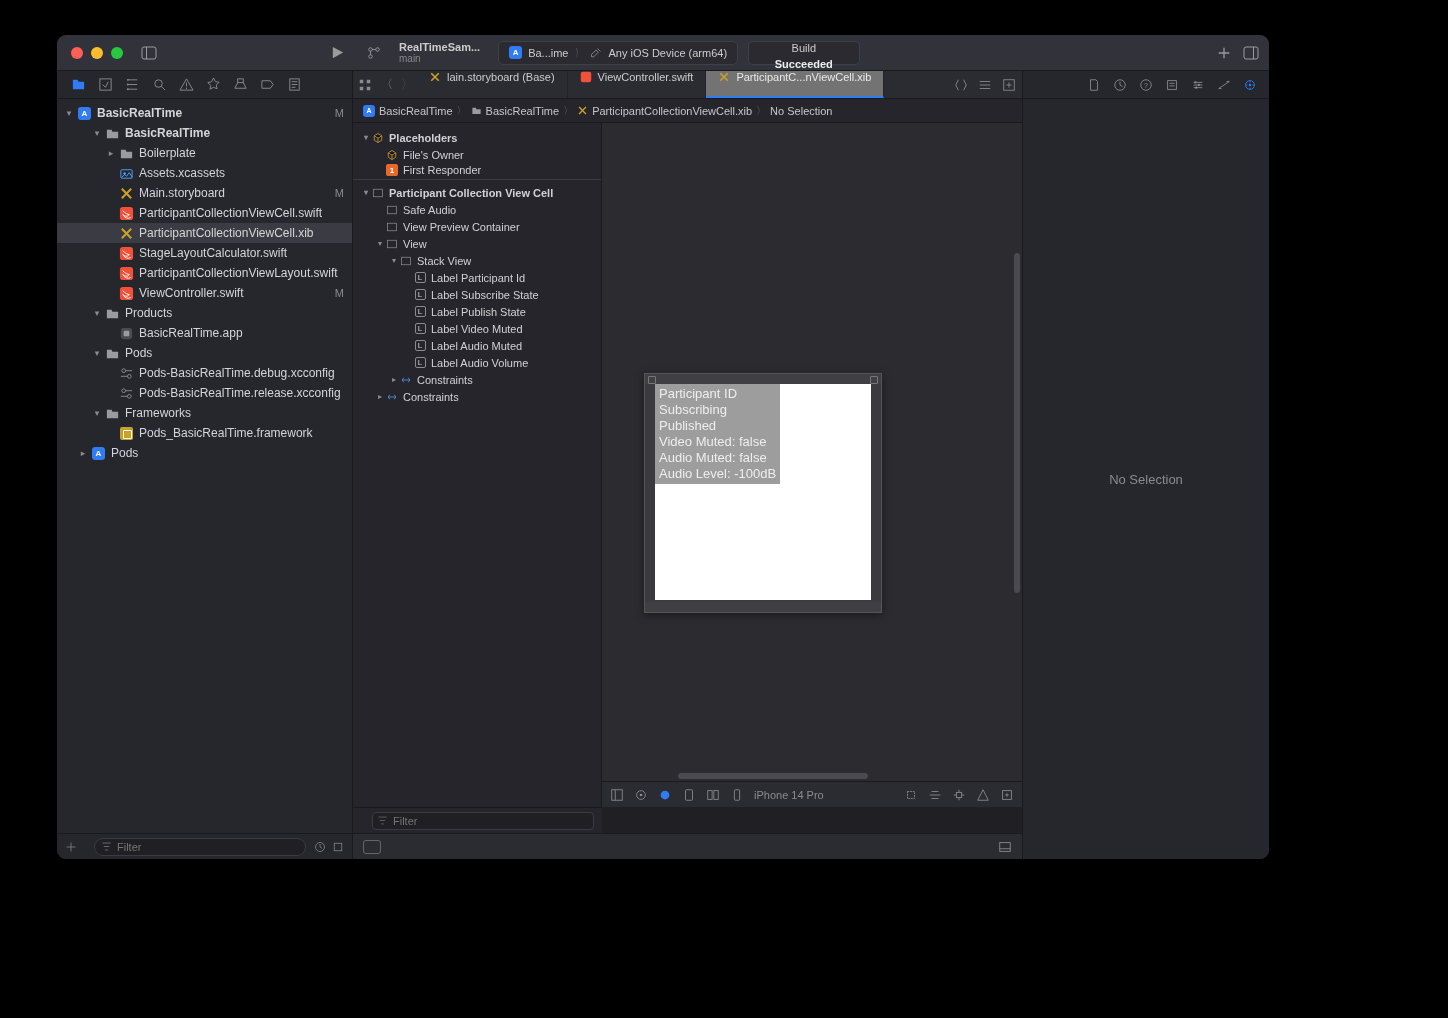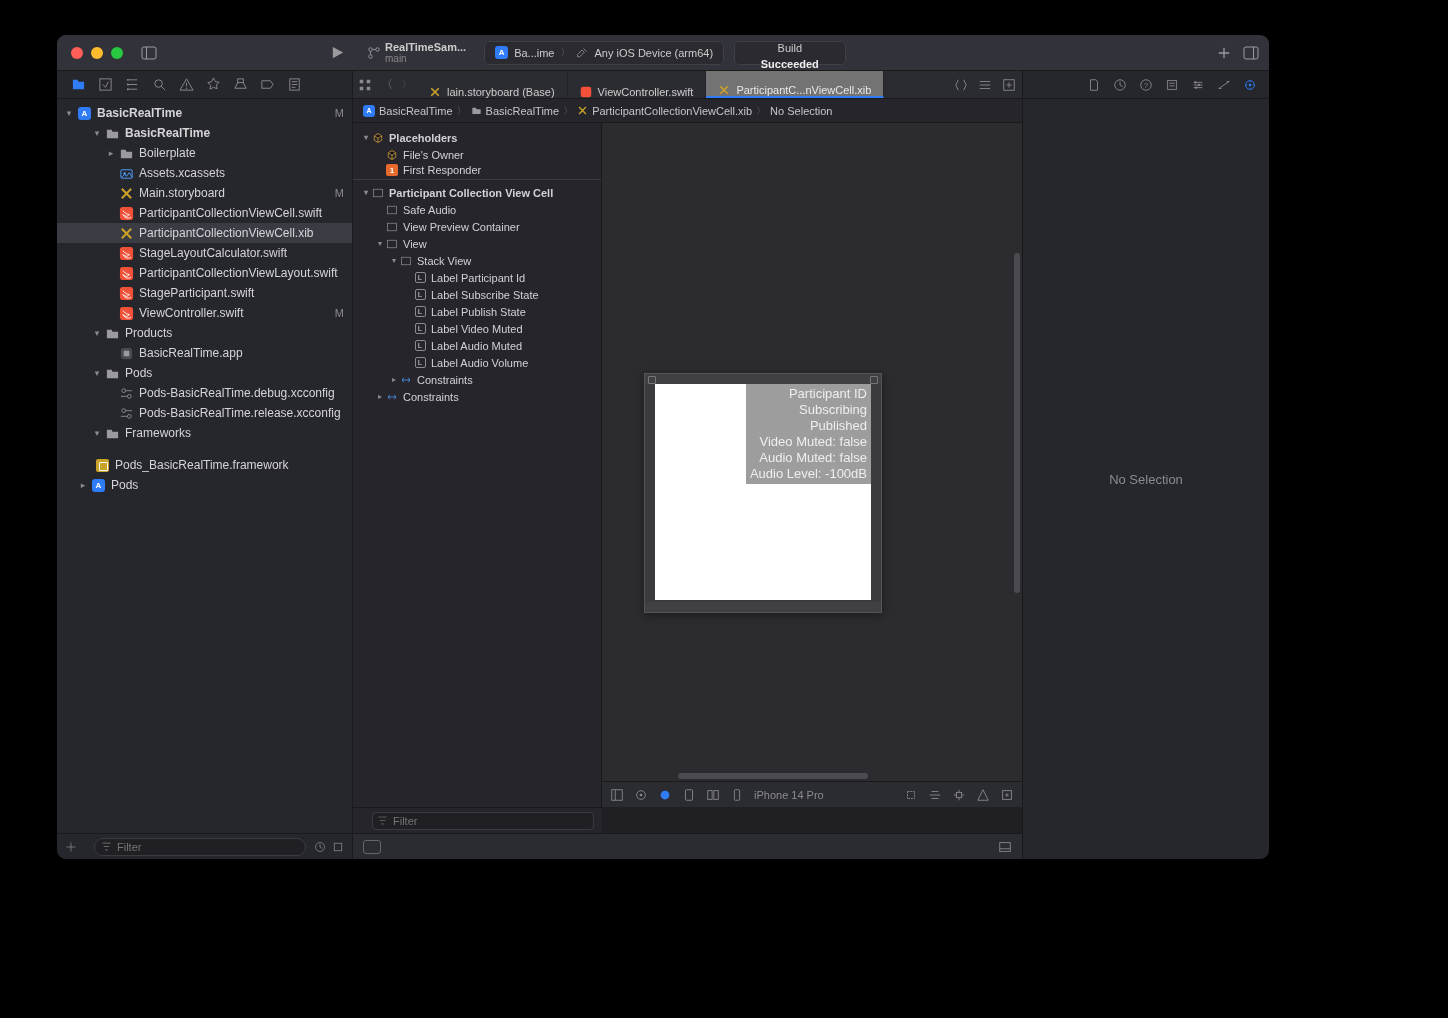--- a/index.html
+++ b/index.html
@@ -8,21 +8,21 @@
   
   .titlebar { height: 36px; background: #32323a; display: flex; align-items: center; position: relative; border-bottom: 1px solid #1a1a1a; }
   .traffic { display: flex; gap: 8px; margin-left: 14px; }
   .tl { width: 12px; height: 12px; border-radius: 50%; }
   .tl.r { background: #ff5f57; } .tl.y { background: #febc2e; } .tl.g { background: #28c840; }
   .tb-left-icons { display:flex; gap:12px; margin-left:18px; color:#9a9a9f; }
   .tb-left-icons svg { width:16px; height:16px; }
   .run-stop { position:absolute; left: 273px; display:flex; gap:20px; color:#9a9a9f; }
   .run-stop svg { width:15px; height:15px; }
   .titlecenter { position:absolute; left:310px; right:50px; height:100%; display:flex; align-items:center; }
-  .branch-box { display:flex; flex-direction:column; font-size:11px; line-height:12px; color:#ccc; margin-left:4px; }
+  .branch-box { display:flex; flex-direction:column; font-size:11px; line-height:12px; color:#ccc; margin-left:18px; }
   .branch-box .bn { font-weight:600; }
   .branch-box .bsub { color:#888; font-size:10px; }
   .scheme-pill { margin-left:18px; background:#2a2a30; border:1px solid #3f3f46; height:24px; border-radius:5px; display:flex; align-items:center; padding:0 10px; font-size:11px; color:#ccc; gap:6px;}
   .scheme-pill .chev { color:#777; }
   .status-pill { margin-left:10px; background:#2a2a30; border:1px solid #3f3f46; height:24px; border-radius:5px; display:flex; align-items:center; padding:0 12px; font-size:11px; color:#ccc; gap:4px;flex-direction:column;}
   .status-pill b { color:#eee; }
   .title-plus { position:absolute; right:38px; color:#9a9a9f; }
   .title-panel { position:absolute; right:10px; color:#9a9a9f; }
   
   .body { flex:1; display:flex; min-height:0; }
@@ -39,35 +39,35 @@
   .trow.sel { background:#3b3b44; }
   .trow.bold .lbl { font-weight:600; }
   .nav-bottom { height:26px; border-top:1px solid #1a1a1a; display:flex; align-items:center; padding:0 8px; gap:8px; color:#8a8a8f;}
   .nav-bottom input { flex:1; background:transparent; border:none; outline:none; color:#ccc; font-size:11px; }
   .nav-bottom .ricon { display:flex; gap:6px; }
   
   .center { flex:1; display:flex; flex-direction:column; min-width:0; background:#1f1f24; border-right:1px solid #1a1a1a; }
   .tabbar { height:28px; background:#2b2b32; display:flex; align-items:center; border-bottom:1px solid #1a1a1a; position:relative;}
   .tabbar .navarrow { width:20px; display:flex; align-items:center; justify-content:center; color:#8a8a8f;}
   .tabbar .gridicon { width:24px; display:flex; align-items:center; justify-content:center; color:#8a8a8f;}
-  .tab { height:100%; display:flex; align-items:flex-end; gap:6px; padding:0 12px; font-size:11px; color:#ccc; border-right:1px solid #232329;}
+  .tab { height:100%; display:flex; align-items:flex-start; gap:6px; padding:0 12px; font-size:11px; color:#ccc; border-right:1px solid #232329;}
   .tab.active { background:#737373; color:#e8e8e8; border-bottom:2px solid #2f7cf6;}
   .tabbar .ricons { position:absolute; right:6px; display:flex; gap:10px; color:#8a8a8f;}
   .jumpbar { height:24px; background:#25252b; border-bottom:1px solid #1a1a1a; display:flex; align-items:center; padding:0 10px; font-size:11px; color:#c6c6c9; gap:4px;}
   .jumpbar .chev { color:#6f6f74; }
   .editor-split { flex:1; display:flex; min-height:0;}
   .outline { width:249px; background:#25252b; border-right:1px solid #1a1a1a; overflow:auto; padding-top:6px;}
   .orow { display:flex; align-items:center; height:17px; font-size:11px; color:#d2d2d5; }
   .orow .disc { width:10px; text-align:center; color:#8a8a8f; font-size:8px;}
   .orow .oic { width:14px; height:14px; margin-right:4px; display:flex; align-items:center; justify-content:center; font-size:9px;}
   .orow.hdr { font-weight:600; }
   .orow.hr { border-bottom:1px solid #3a3a41; margin-bottom:4px; padding-bottom:2px; height:auto;}
   
   .canvas-wrap { flex:1; background:#2c2c30; position:relative; overflow:hidden;}
-  .canvas-scroll { position:absolute; inset:0; overflow:auto;text-align:right;}
+  .canvas-scroll { position:absolute; inset:0; overflow:auto;}
   .xib-cell { position:absolute; left:42px; top:250px; width:238px; height:240px; background:#3a3a3f; border:1px solid #555; box-shadow:0 2px 8px rgba(0,0,0,.4);}
   .xib-titlebar { height:10px; background:#3f3f44; position:relative;}
   .xib-titlebar::before { content:""; position:absolute; left:3px; top:2px; width:6px; height:6px; border:1px solid #777; border-radius:1px;}
   .xib-titlebar::after { content:""; position:absolute; right:3px; top:2px; width:6px; height:6px; border:1px solid #777; border-radius:1px;}
   .xib-content { position:absolute; left:10px; top:10px; right:10px; bottom:12px; background:#fff;}
   .xib-labels { background:#9d9d9d; color:#eee; font-size:13px; line-height:16px; padding:2px 4px; font-family:-apple-system,Arial; display:inline-block;}
   .xib-footer { position:absolute; left:0; right:0; bottom:0; height:10px; background:#3f3f44;}
   .vscroll { position:absolute; right:2px; top:130px; width:6px; height:340px; background:#4a4a50; border-radius:3px;}
   .hscroll { position:absolute; bottom:28px; left:76px; width:190px; height:6px; background:#4a4a50; border-radius:3px;}
   
@@ -314,30 +314,20 @@
               <span class="lbl">ParticipantCollectionViewLayout.swift</span>
             </div>
             <div class="trow" style="padding-left: 48px;">
               <span class="disc"></span>
               <span class="ic">
                 <svg viewBox="0 0 16 16">
                   <rect width="14" height="14" x="1" y="1" rx="3" fill="#f05138"></rect>
                   <path d="M4 5c3 3 5 4 7 4-1 2-4 3-7 0 1 2 3 4 6 4 2 0 2-1 3-1" fill="none" stroke="#fff" stroke-width="1"></path>
                 </svg>
               </span>
-              <span class="lbl">StageParticipant.swift</span>
-            </div>
-            <div class="trow" style="padding-left: 48px;">
-              <span class="disc"></span>
-              <span class="ic">
-                <svg viewBox="0 0 16 16">
-                  <rect width="14" height="14" x="1" y="1" rx="3" fill="#f05138"></rect>
-                  <path d="M4 5c3 3 5 4 7 4-1 2-4 3-7 0 1 2 3 4 6 4 2 0 2-1 3-1" fill="none" stroke="#fff" stroke-width="1"></path>
-                </svg>
-              </span>
               <span class="lbl">ViewController.swift</span>
               <span class="mtag">M</span>
             </div>
             <div class="trow" style="padding-left: 34px;">
               <span class="disc">▾</span>
               <span class="ic">
                 <svg viewBox="0 0 16 16">
                   <path d="M2 4h5l1 2h6v7H2z" fill="#9a9a9f"></path>
                 </svg>
               </span>
@@ -386,21 +376,21 @@
             </div>
             <div class="trow" style="padding-left: 34px;">
               <span class="disc">▾</span>
               <span class="ic">
                 <svg viewBox="0 0 16 16">
                   <path d="M2 4h5l1 2h6v7H2z" fill="#9a9a9f"></path>
                 </svg>
               </span>
               <span class="lbl">Frameworks</span>
             </div>
-            <div class="trow" style="padding-left: 24px; margin-top: 12px;">
+            <div class="trow" style="padding-left: 48px;">
               <span class="disc"></span>
               <span class="ic">
                 <span class="fw-ic"></span>
               </span>
               <span class="lbl">Pods_BasicRealTime.framework</span>
             </div>
             <div class="trow" style="padding-left: 20px;">
               <span class="disc">▸</span>
               <span class="ic">
                 <span class="sqicon sq-blue">A</span>

